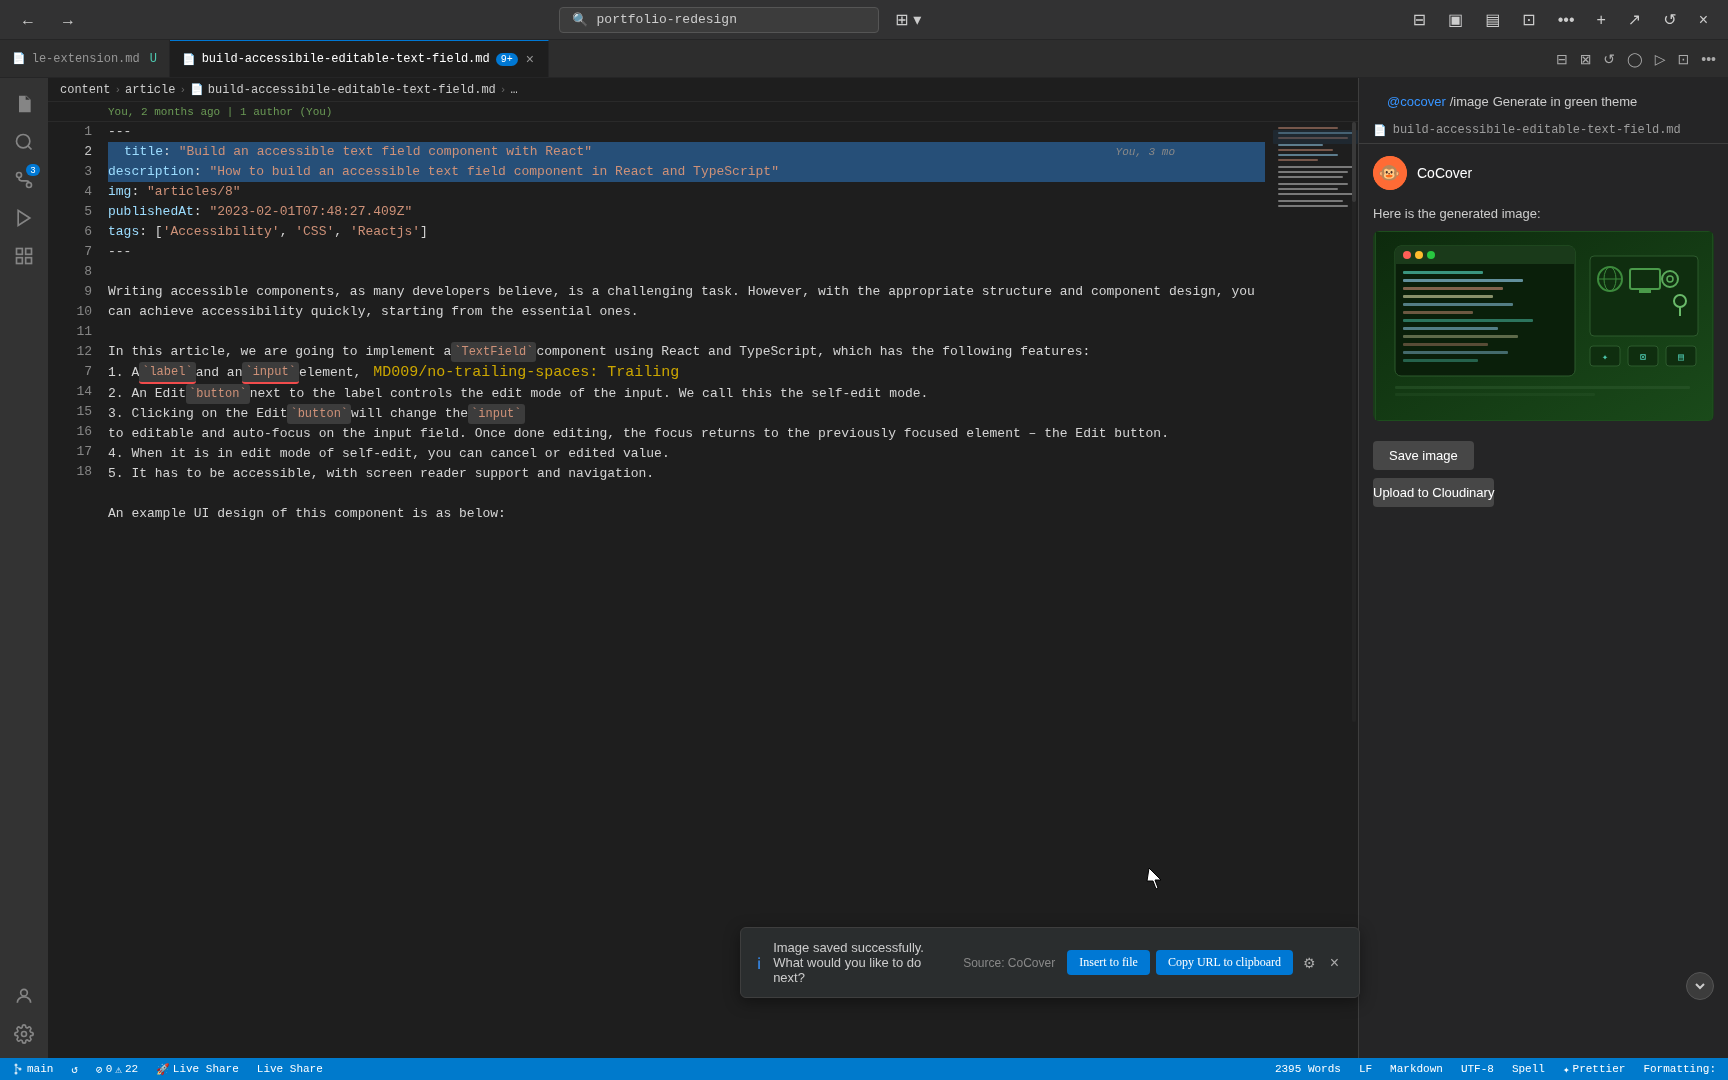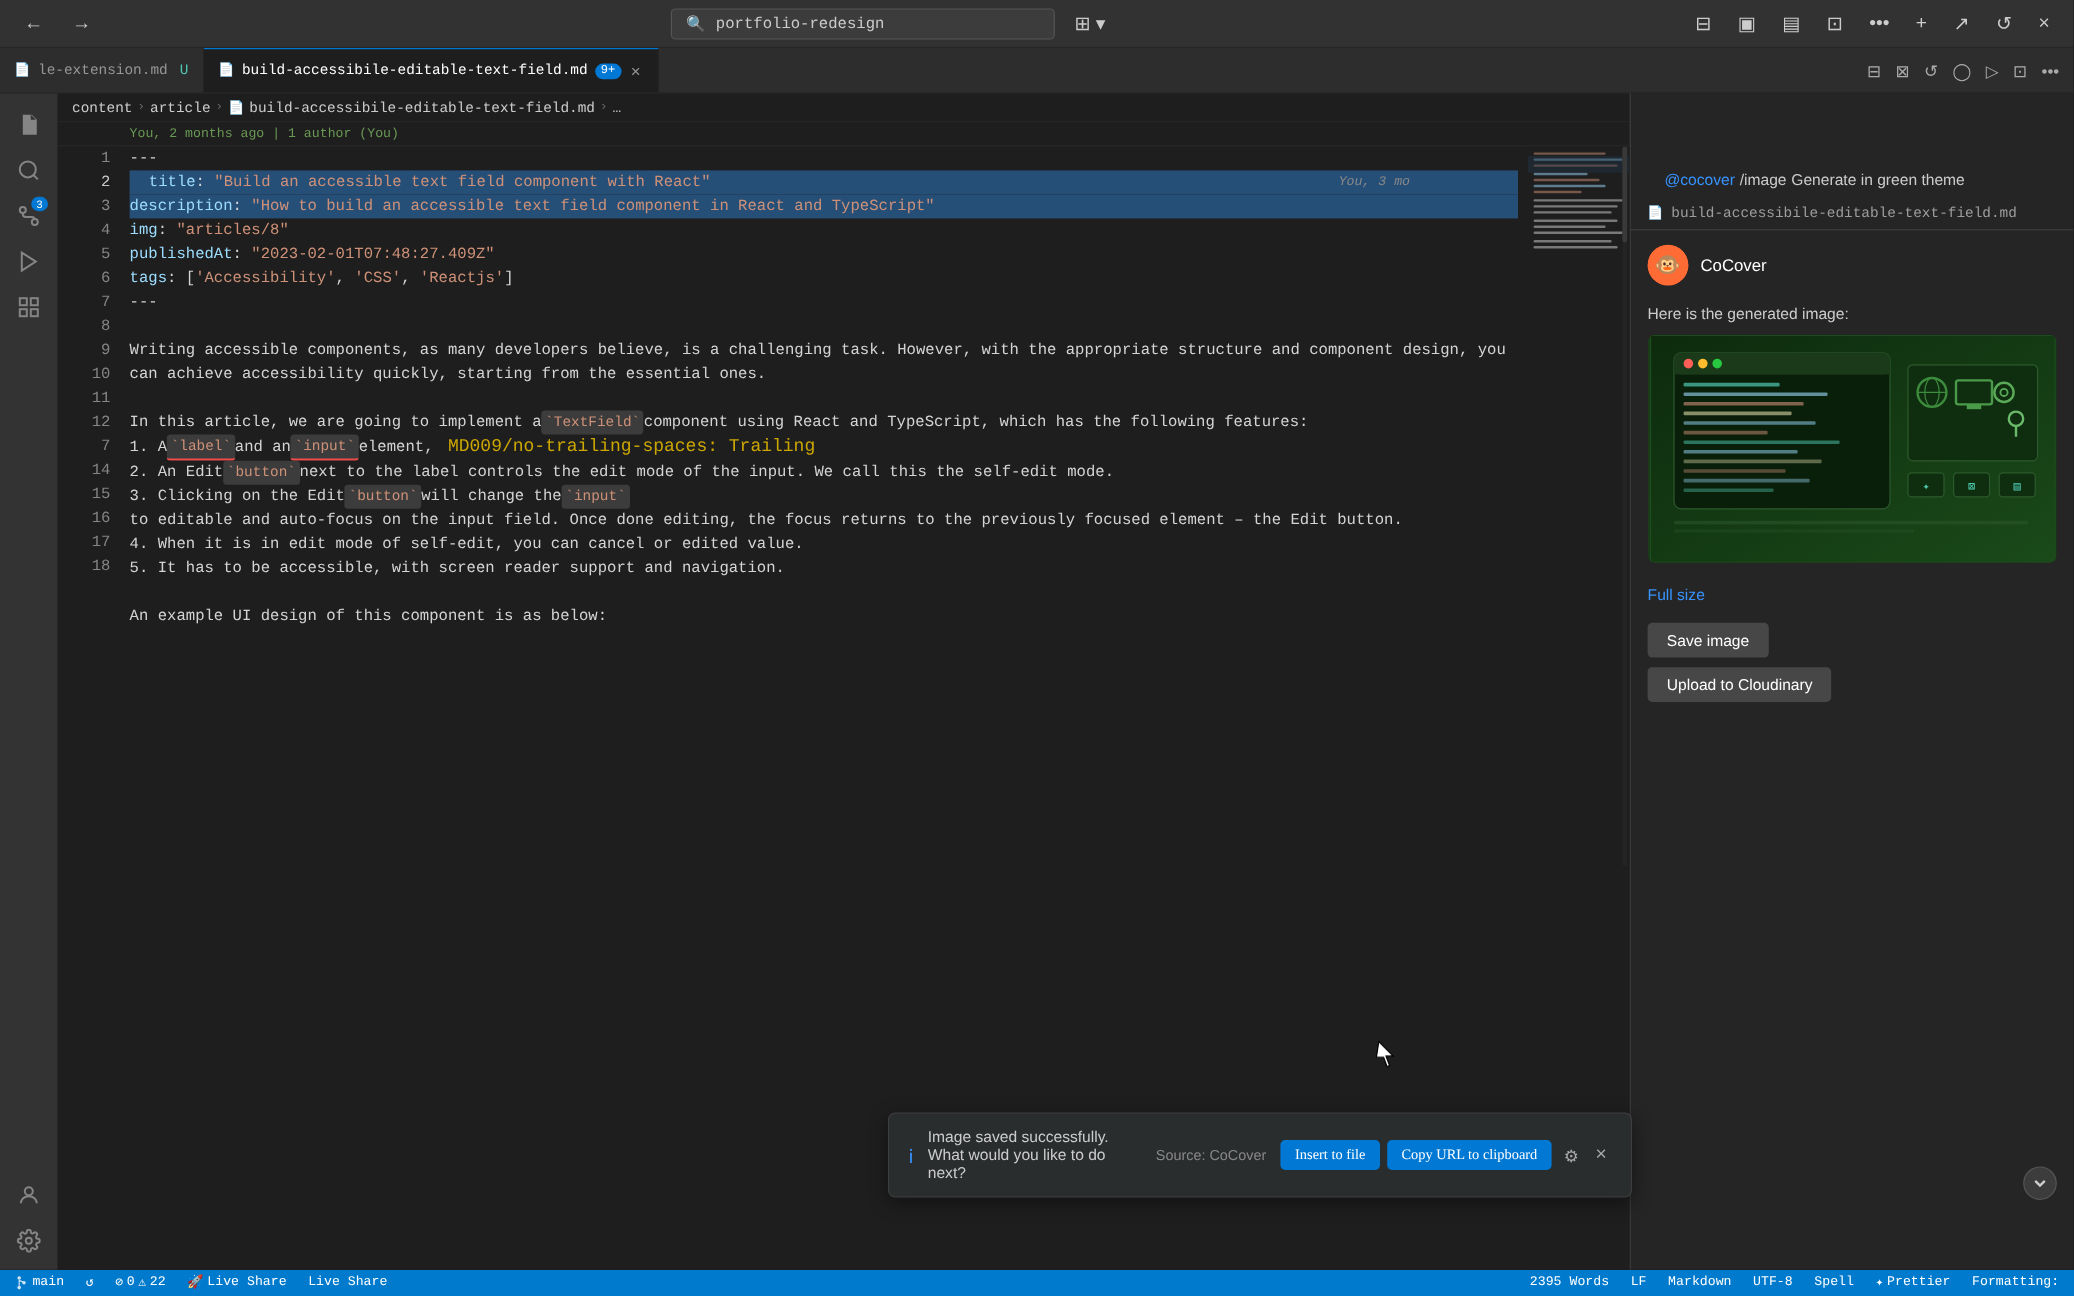--- a/index.html
+++ b/index.html
@@ -331,21 +331,21 @@
       color: #fff;
       border: none;
       border-radius: 4px;
       font-size: 13px;
       cursor: pointer;
       font-family: -apple-system, BlinkMacSystemFont, 'Segoe UI', sans-serif;
       text-align: left;
       width: fit-content;
     }
     .upload-cloudinary-btn {
-      padding: 7px 16px;
+      padding: 7px 0;
       background: #474747;
       color: #fff;
       border: none;
       border-radius: 4px;
       font-size: 13px;
       cursor: pointer;
       font-family: -apple-system, BlinkMacSystemFont, 'Segoe UI', sans-serif;
       text-align: left;
       width: fit-content;
     }
@@ -747,21 +747,21 @@
           <rect x="79" y="0" width="4" height="600" fill="#2a2a2a" rx="2"></rect>
           <rect x="79" y="0" width="4" height="80" fill="#555" rx="2"></rect>
         </svg>
       </div>
     </div>
   </div>
 
   <div class="right-panel">
 
     <div class="prompt-container">
-      <div style="display:flex; align-items:center; gap:4px; padding:8px 14px 0;margin-top:48px;">
+      <div style="display:flex; align-items:center; gap:4px; padding:8px 14px 0;">
         <span class="prompt-tag">@cocover</span>
         <span style="color:#ccc; font-size:13px; font-family:sans-serif;">/image</span>
         <span style="color:#ccc; font-size:13px; font-family:sans-serif;">Generate in green theme</span>
       </div>
     </div>
 
     <div class="panel-file-ref">
       <span style="color:#519aba; font-size:11px;">📄</span>
       <span>build-accessibile-editable-text-field.md</span>
     </div>
@@ -834,23 +834,20 @@
           <line x1="305" y1="76" x2="305" y2="85" stroke="#6aba6a" stroke-width="2"></line>
 
           <rect x="20" y="155" width="295" height="3" rx="1" fill="#2d5a2d" opacity="0.5"></rect>
           <rect x="20" y="162" width="200" height="3" rx="1" fill="#2d5a2d" opacity="0.3"></rect>
 
           <rect x="0" y="0" width="338" height="190" fill="none" stroke="#1d4d1d" stroke-width="2" rx="0"></rect>
         </svg>
       </div>
     </div>
 
-    <div class="panel-full-size">
-      <a class="full-size-link">Full size</a>
-    </div>
 
     <div class="panel-actions">
       <button class="save-image-btn">Save image</button>
       <button class="upload-cloudinary-btn">Upload to Cloudinary</button>
     </div>
 
     <div class="scroll-down-btn">
       <svg width="12" height="12" viewBox="0 0 12 12" fill="none" stroke="currentColor" stroke-width="2">
         <polyline points="2,4 6,8 10,4"></polyline>
       </svg>

